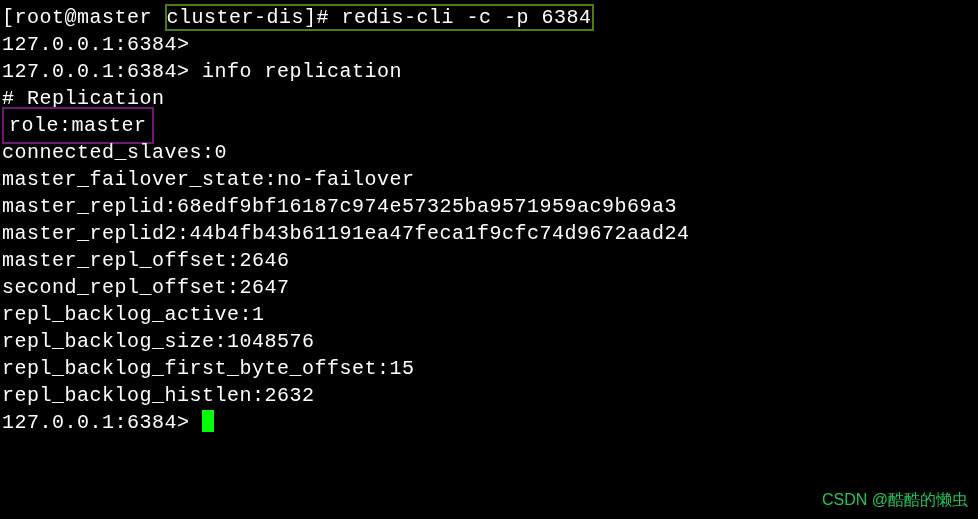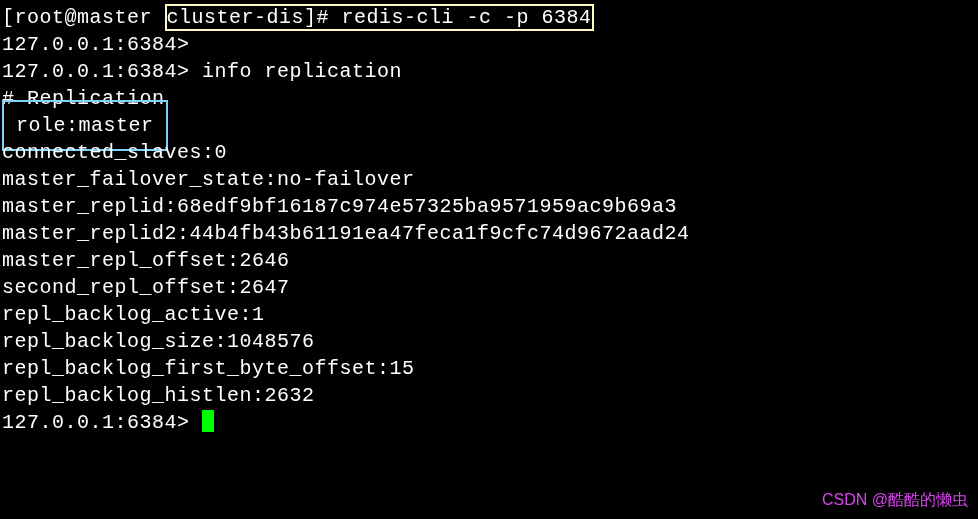--- a/index.html
+++ b/index.html
@@ -17,42 +17,42 @@
       padding: 4px 0 0 2px;
       position: relative;
       overflow: hidden;
       line-height: 1.35;
     }
     .terminal-line {
       white-space: pre;
       letter-spacing: 0.5px;
     }
     .red-box {
-      border: 2px solid #fef9c3;
+      border: 2px solid #4d7c0f;
       display: inline;
       padding: 0;
     }
     .magenta-box {
-      border: 2px solid #7dd3fc;
+      border: 2px solid #701a75;
       display: inline;
-      padding: 12px;
+      padding: 5px;
     }
     .cursor {
       display: inline-block;
       width: 12px;
       height: 22px;
       background: #00ff00;
       vertical-align: text-bottom;
       margin-bottom: 2px;
     }
     .watermark {
       position: absolute;
       bottom: 8px;
       right: 10px;
-      color: #d946ef;
+      color: #22c55e;
       font-family: Arial, sans-serif;
       font-size: 16px;
       letter-spacing: 0;
     }
   </style>
 </head>
 <body>
 
 <div class="terminal-line"><span>[root@master </span><span class="red-box">cluster-dis]# redis-cli -c -p 6384</span></div>
 <div class="terminal-line">127.0.0.1:6384&gt;</div>

